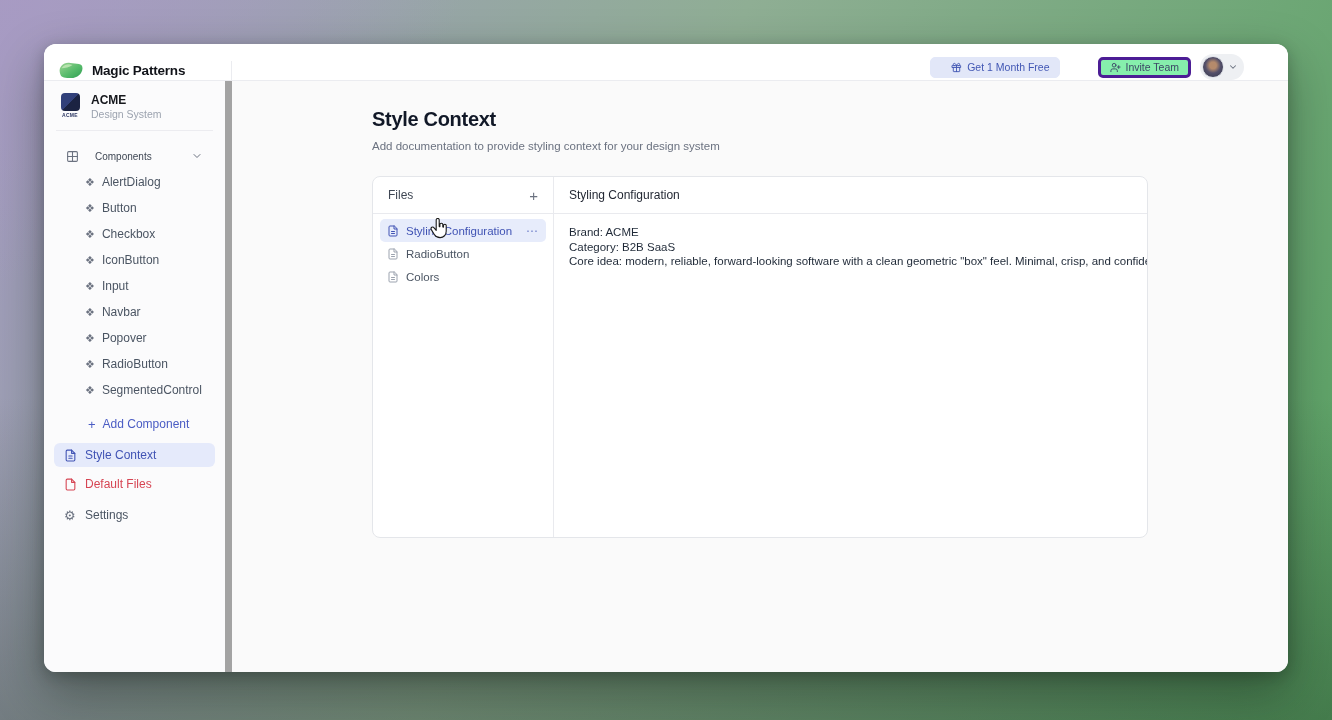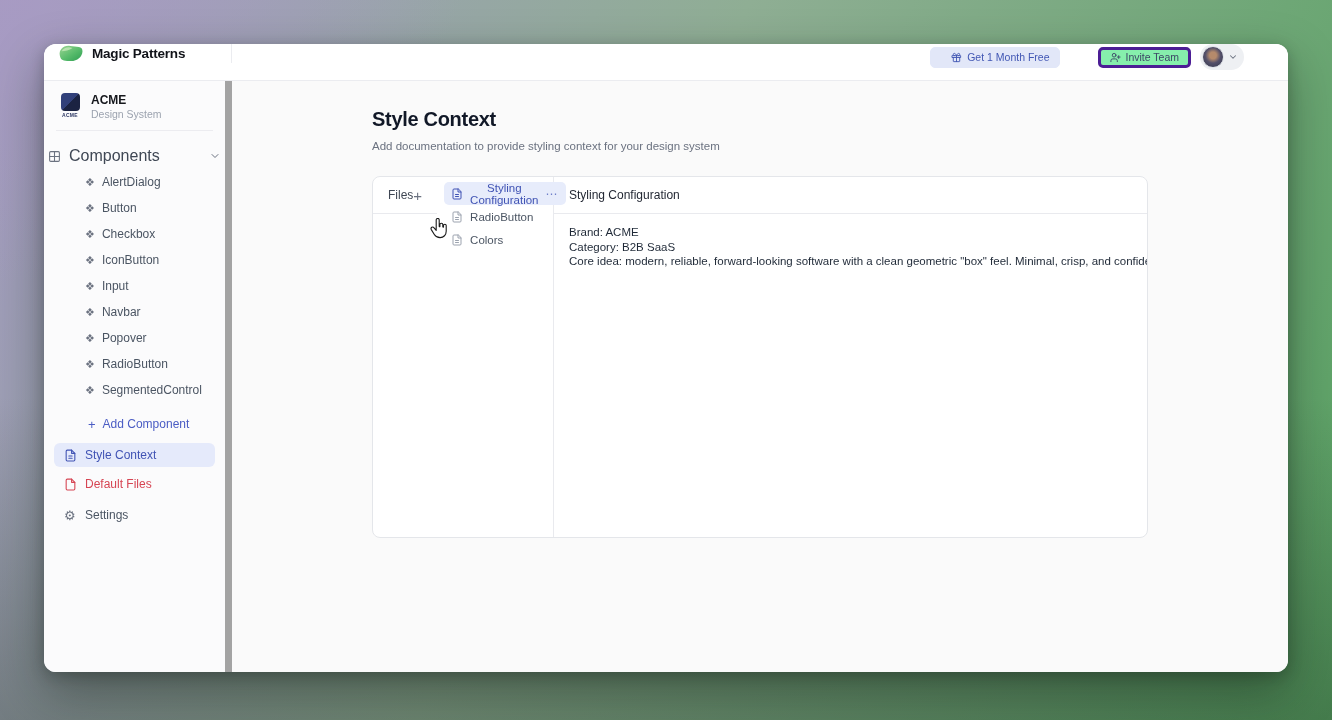--- a/index.html
+++ b/index.html
@@ -16,21 +16,21 @@
       linear-gradient(115deg, #a39ac1 0%, #8fae94 45%, #57a261 100%);
     position:relative;
   }
   .window {
     position:absolute; left:44px; top:44px; width:1244px; height:628px;
     background:#fff; border-radius:12px; overflow:hidden;
     box-shadow:0 20px 50px rgba(15,25,18,0.40), 0 4px 14px rgba(15,25,18,0.25);
     display:flex; flex-direction:column;
   }
   
-  .topbar { height:37px; display:flex; align-items:flex-start; border-bottom:1px solid #ebecf0; background:#fff; flex:0 0 auto; }
+  .topbar { height:37px; display:flex; align-items:flex-end; border-bottom:1px solid #ebecf0; background:#fff; flex:0 0 auto; }
   .topbar-left { width:188px; flex:0 0 auto; border-right:1px solid #ebecf0; display:flex; align-items:center; padding-left:14px; gap:8px; }
   .logo-mark { width:26px; height:19px; flex:0 0 auto; }
   .logo-text { font-size:13.5px; font-weight:700; color:#111319; letter-spacing:-0.2px; }
   .topbar-right { flex:1; display:flex; align-items:center; justify-content:flex-end; gap:9px; padding-right:44px; }
   .pill-btn { height:21px; display:inline-flex; align-items:center; gap:5px; padding:0 9px; border-radius:5px; font-size:10.5px; font-weight:500; cursor:pointer; }
   .btn-promo { background:#e2e7f8; color:#4257b4; border:1px solid #e2e7f8;padding-left:20px; }
   .btn-invite { background:#86efac; color:#3c4766; border:3px solid #4c1d95;margin-left:29px; }
   .pill-btn svg { width:11px; height:11px; }
   .avatar-group { display:flex; align-items:center; gap:4px; background:#eef0f3; border-radius:999px; padding:2px 6px 2px 2px; cursor:pointer; }
   .avatar { width:22px; height:22px; border-radius:50%; background:radial-gradient(circle at 50% 42%, #b58a6b 0 22%, #54506a 50%, #32364a 100%); border:1px solid #dfe2e8; }
@@ -40,39 +40,39 @@
   .sidebar { width:188px; flex:0 0 auto; background:#fbfbfc; border-right:7px solid #a3a3a3; padding-top:10px; }
   .ws { display:flex; align-items:center; gap:9px; padding:2px 14px 10px 14px; }
   .ws-logo { width:24px; height:27px; display:flex; flex-direction:column; align-items:center; gap:1px; }
   .ws-logo .mark { width:19px; height:18px; background:#232d52; border-radius:4px;
     background-image:linear-gradient(135deg,#31407a 0 50%, #1b2342 50% 100%); }
   .ws-logo .mark-label { font-size:5px; font-weight:700; color:#2c3763; letter-spacing:0.3px; }
   .ws-name { font-size:12px; font-weight:700; color:#15171c; line-height:13px; }
   .ws-sub { font-size:10.5px; color:#9ca3af; line-height:12px; margin-top:1px; }
   .sb-divider { height:1px; background:#ececf0; margin:0 12px; }
   .nav { padding-top:12px; }
-  .nav-head { display:flex; align-items:center; height:26px; padding:0 4px; gap:8px; color:#3f4754; font-size:16px; cursor:pointer; }
+  .nav-head { display:flex; align-items:center; height:26px; padding:0 22px; gap:16px; color:#3f4754; font-size:10px; cursor:pointer; }
   .nav-head .gridicon { width:13px; height:13px; color:#6b7280; }
   .nav-head .chevdown { margin-left:auto; width:12px; height:12px; color:#6b7280; }
   .comp-item { display:flex; align-items:center; height:26px; padding-left:41px; gap:7px; font-size:12px; color:#4b5563; cursor:pointer; }
   .comp-item .diamond { font-size:11px; color:#6b7280; line-height:1; }
   .add-comp { display:flex; align-items:center; height:26px; margin-top:8px; padding-left:44px; gap:7px; font-size:12px; color:#4a5cc4; cursor:pointer; }
   .add-comp .plus { font-size:13px; line-height:1; }
   .sb-item { display:flex; align-items:center; height:24px; margin:0 10px; border-radius:6px; padding-left:10px; gap:8px; font-size:12px; color:#4b5563; cursor:pointer; }
   .sb-item svg, .sb-item .gear { width:13px; height:13px; flex:0 0 auto; }
   .sb-item .gear { font-size:13px; line-height:13px; color:#6b7280; }
   .sb-item.active { background:#e5eafb; color:#4053b4; font-weight:500; margin-top:6px; }
   .sb-item.danger { color:#d64553; margin-top:5px; }
   .sb-item.plain { margin-top:7px; }
   
   .main { flex:1; background:#fafafa; padding:27px 0 0 140px; min-width:0; }
   .page-title { font-size:20px; font-weight:700; color:#111827; letter-spacing:-0.3px; }
   .page-sub { font-size:11.5px; color:#6b7280; margin-top:9px; }
   .card { margin-top:24px; width:776px; height:362px; background:#fff; border:1px solid #e4e6ea; border-radius:8px; display:flex; overflow:hidden; }
-  .files-panel { width:181px; flex:0 0 auto; border-right:1px solid #e9eaee; display:flex; flex-direction:row;text-align:center; }
+  .files-panel { width:181px; flex:0 0 auto; border-right:1px solid #e9eaee; display:flex; flex-direction:column;text-align:center; }
   .panel-head { height:37px; flex:0 0 auto; border-bottom:1px solid #e9eaee; display:flex; align-items:center; padding:0 15px; }
   .files-head-label { font-size:12px; color:#3f4754; }
   .files-add { margin-left:auto; font-size:15px; color:#6b7280; cursor:pointer; line-height:1; }
   .file-list { padding:5px 7px; }
   .file-row { height:23px; display:flex; align-items:center; gap:7px; padding:0 7px; border-radius:5px; font-size:11.5px; color:#4b5563; cursor:pointer; }
   .file-row svg { width:12px; height:12px; color:#9ca3af; flex:0 0 auto; }
   .file-row.selected { background:#e7ecfb; color:#4053b4; }
   .file-row.selected svg { color:#4053b4; }
   .file-row .more { margin-left:auto; font-size:12px; color:#6f7fc9; letter-spacing:1px; }
   .content-panel { flex:1; display:flex; flex-direction:column; min-width:0; }

